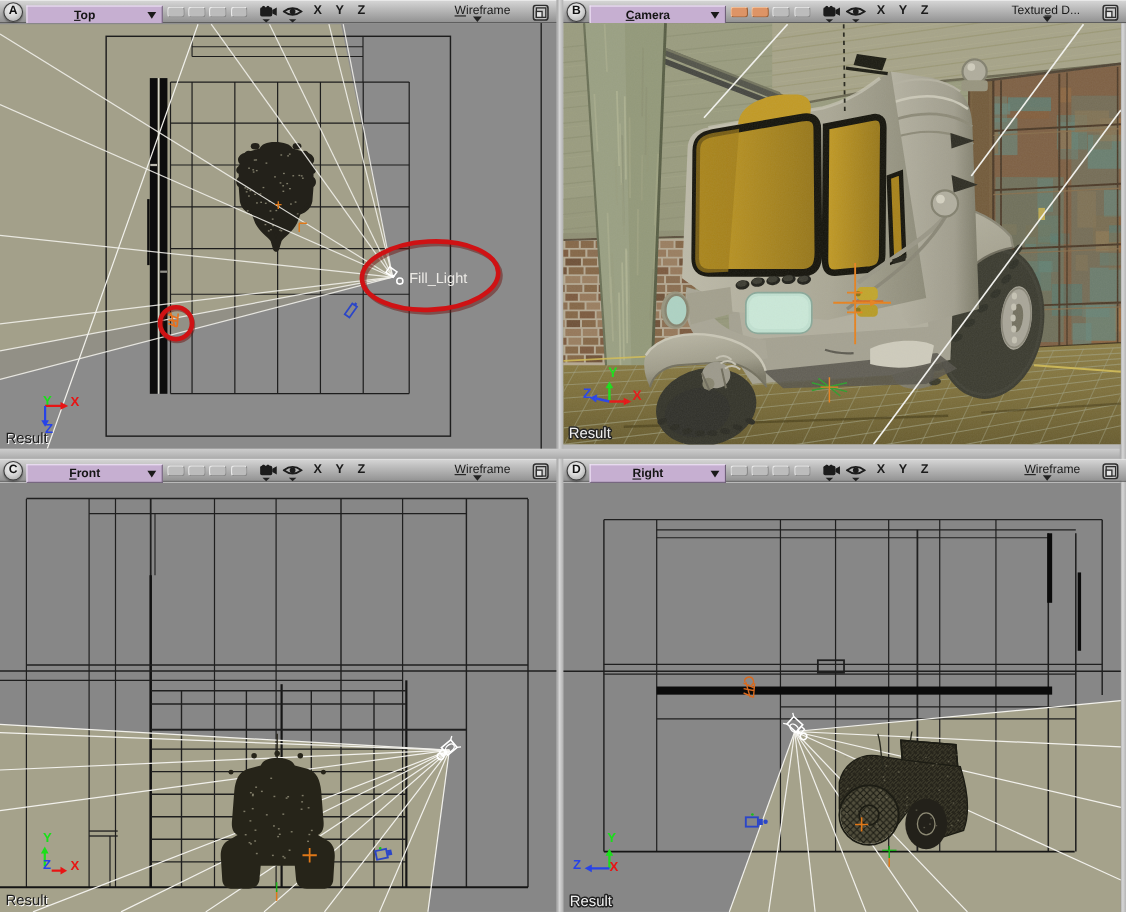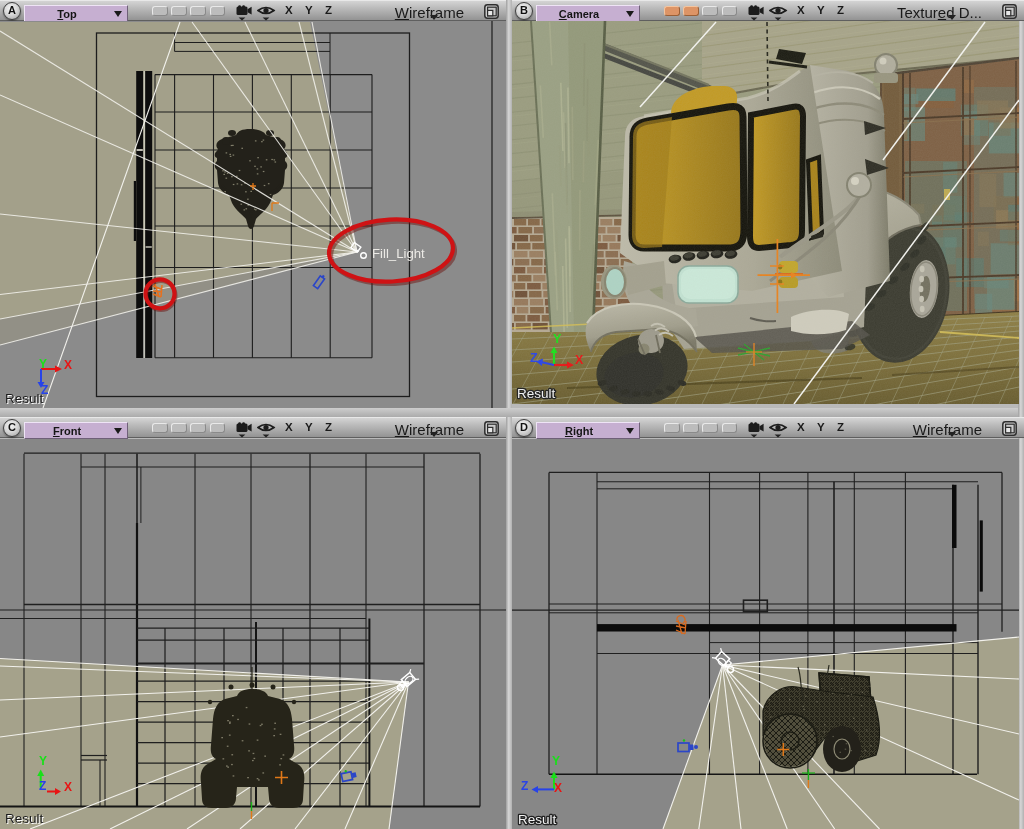--- a/index.html
+++ b/index.html
@@ -3,31 +3,31 @@
 *{margin:0;padding:0;box-sizing:border-box}
 html,body{width:1024px;height:829px;overflow:hidden;background:#b9b9b9;font-family:"Liberation Sans",sans-serif}
 .stage{position:absolute;left:0;top:0;width:1024px;height:829px}
 .vp{position:absolute;overflow:hidden}
 .vp svg.cv{position:absolute;left:0;display:block}
 .hdr{position:relative;height:21px;background:linear-gradient(180deg,#d4d4d4 0,#bcbcbc 35%,#a6a6a6 70%,#939393 100%);border-top:1px solid #e8e8e8;border-bottom:1px solid #5f5f5f}
 .circ{position:absolute;left:3px;top:1px;width:18px;height:18px;border-radius:50%;
  background:radial-gradient(circle at 42% 35%,#f4f4f4 0,#d8d8d8 45%,#9e9e9e 100%);
  border:1.5px solid #3f3f3f;box-shadow:0 1px 2px rgba(0,0,0,.4)}
 .circ span{position:absolute;left:0;right:0;top:1px;text-align:center;font-size:11px;font-weight:bold;color:#111}
-.dd{position:absolute;left:24px;top:4px;width:104px;height:17px;background:#c6afd1;
+.dd{position:absolute;left:24px;top:4px;width:124px;height:17px;background:#c6afd1;
  border-top:1px solid #efe4f6;border-left:1px solid #efe4f6;border-bottom:1px solid #6f6078;border-right:1px solid #6f6078}
 .ddt{position:absolute;left:0;right:18px;top:1.5px;text-align:center;font-size:11px;font-weight:bold;color:#151515}
 .u{text-decoration:underline}
 .ddarr{position:absolute;right:5px;top:5px;width:0;height:0;border-left:4.5px solid transparent;border-right:4.5px solid transparent;border-top:6px solid #1a1a1a}
 .memo{position:absolute;top:5px;width:15.5px;height:10px;border-radius:3px;background:#bcbcbc;
  border-top:1px solid #e9e9e9;border-left:1px solid #e9e9e9;border-bottom:1px solid #8a8a8a;border-right:1px solid #8a8a8a}
 .memo.on{background:#dd9466;border-top-color:#f4c49e;border-left-color:#f4c49e;border-bottom-color:#9a5f36;border-right-color:#9a5f36}
 .hico{position:absolute}
 .xyz{position:absolute;top:3px;font-size:11.5px;font-weight:bold;color:#1a1a1a}
-.mode{position:absolute;right:42px;top:3px;font-size:15px;color:#1a1a1a}
+.mode{position:absolute;right:42px;top:3px;font-size:11px;color:#1a1a1a}
 .modetri{position:absolute;right:68px;top:14px;width:0;height:0;border-left:4.5px solid transparent;border-right:4.5px solid transparent;border-top:5.5px solid #222}
 .maxb{position:absolute;right:7px;top:2.5px;width:15px;height:15px}
 .strip{position:absolute;background:linear-gradient(180deg,#cdcdcd,#ababab)}
 .vstrip{position:absolute;background:linear-gradient(90deg,#9f9f9f,#d6d6d6 45%,#b0b0b0)}
 </style></head><body>
 <div class="stage">
     <div class="vstrip" style="left:506px;top:0;width:6px;height:829px"></div>
     <div class="strip" style="left:0;top:408px;width:1024px;height:9px"></div>
     <div class="vstrip" style="left:1018px;top:0;width:6px;height:829px"></div>
     <div class="vp" style="left:0;top:0;width:506px;height:408px">

